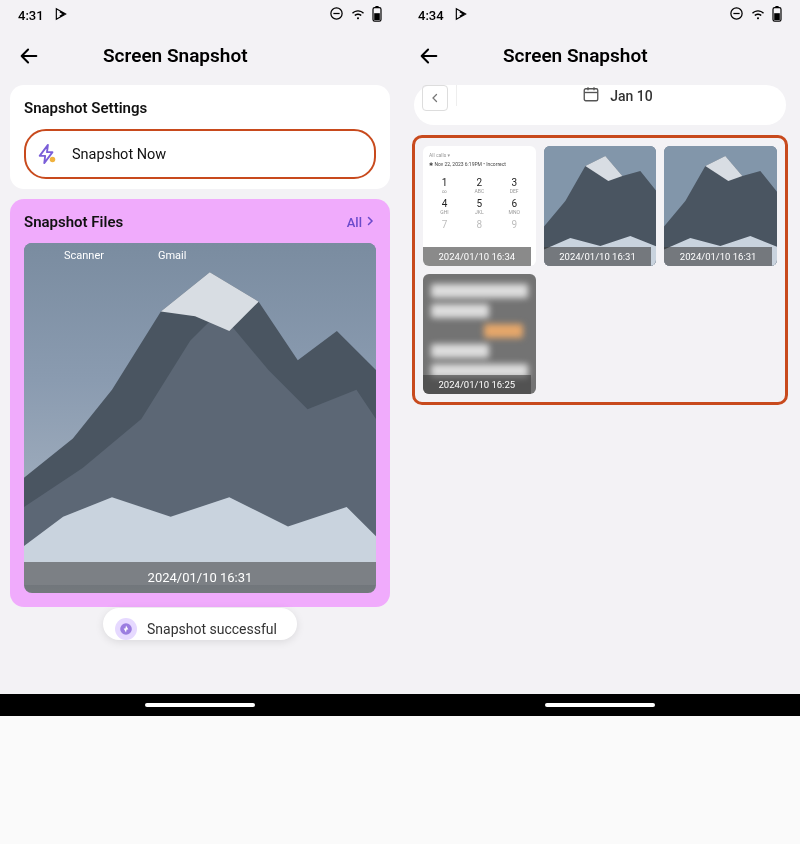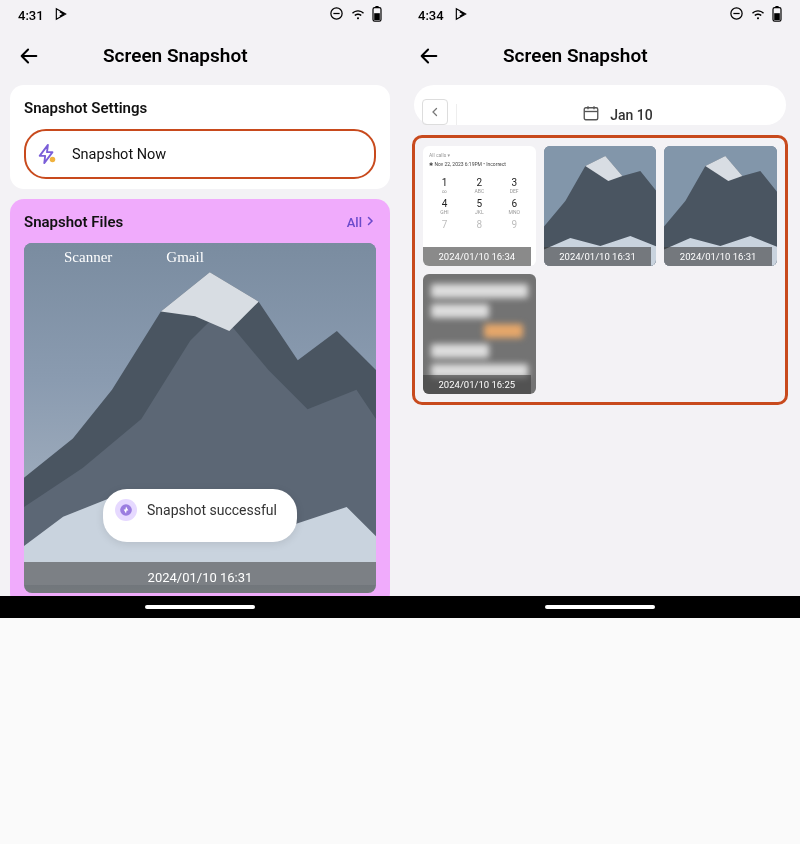--- a/index.html
+++ b/index.html
@@ -1,18 +1,18 @@
 <!DOCTYPE html>
 <html><head>
 <meta charset="utf-8">
 <style>
   * { box-sizing: border-box; margin: 0; padding: 0; }
   body { font-family: -apple-system, BlinkMacSystemFont, "Segoe UI", Roboto, sans-serif; background: #fafafa; width: 800px; height: 844px; overflow: hidden; }
   .container { display: flex; width: 800px; height: 844px; }
-  .phone { width: 400px; height: 618px; background: #f3f2f5; position: relative; display: flex; flex-direction: column; }
+  .phone { width: 400px; height: 716px; background: #f3f2f5; position: relative; display: flex; flex-direction: column; }
 
   .statusbar { height: 30px; display: flex; align-items: center; justify-content: space-between; padding: 0 18px; font-size: 13px; font-weight: 500; color: #000; }
   .sb-left { display: flex; align-items: center; gap: 10px; }
   .sb-right { display: flex; align-items: center; gap: 6px; }
 
   .header { display: flex; align-items: center; padding: 14px 18px 18px; gap: 24px; }
   .header .back { width: 22px; height: 22px; display: flex; align-items: center; justify-content: center; }
   .header h1 { font-size: 19px; font-weight: 600; color: #000; margin-left: 39px; }
 
   .card { background: #fff; border-radius: 14px; margin: 0 10px 10px 10px; padding: 14px 14px 10px 14px; }
@@ -22,29 +22,29 @@
   .opt-row.hi { border: 2px solid #c84a1d; }
   .opt-row .ico { width: 22px; height: 22px; display: flex; align-items: center; justify-content: center; }
   .opt-row .lbl { font-size: 14.5px; color: #111; }
 
   .files-card { background: #f0abfc; border-radius: 14px; margin: 0 10px; padding: 14px 14px 14px 14px; }
   .files-head { display: flex; align-items: center; justify-content: space-between; margin-bottom: 12px; }
   .files-head h2 { font-size: 15px; font-weight: 600; color: #111; }
   .all-link { display: flex; align-items: center; gap: 2px; font-size: 13px; color: #6b4acb; font-weight: 500; }
 
   .bigshot { position: relative; width: 100%; height: 350px; border-radius: 8px; overflow: hidden; background: linear-gradient(180deg,#6a7d8f 0%,#7d8ea0 20%,#6e7e92 45%,#47525e 65%,#8d97a3 80%,#b7c2cd 100%); }
-  .bigshot-icons { position: absolute; top: 6px; left: 40px; right: 29px; display: flex; gap: 54px; font-size: 15px; color: #fff; font-family: Liberation Serif, serif; }
+  .bigshot-icons { position: absolute; top: 6px; left: 40px; right: 29px; display: flex; gap: 54px; font-size: 11px; color: #fff; }
   .mountain { position: absolute; inset: 0; }
   .ts-overlay { position: absolute; bottom: 0; left: 0; right: 0; background: rgba(60,60,60,0.55); color: #fff; font-size: 13px; text-align: center; padding: 8px 0; }
 
-  .toast { position: absolute; bottom: 76px; left: 50%; transform: translateX(-50%); background: #fff; border-radius: 24px; padding: 10px 20px 21px 12px; display: flex; align-items: center; gap: 10px; box-shadow: 0 2px 8px rgba(0,0,0,0.1); }
+  .toast { position: absolute; bottom: 76px; left: 50%; transform: translateX(-50%); background: #fff; border-radius: 24px; padding: 10px 20px 0 12px; display: flex; align-items: center; gap: 10px; box-shadow: 0 2px 8px rgba(0,0,0,0.1); }
   .toast .tico { width: 22px; height: 22px; border-radius: 50%; background: #e6d9ff; display: flex; align-items: center; justify-content: center; }
   .toast .tmsg { font-size: 14px; color: #333; }
 
-  .datebar { background: #fff; border-radius: 22px; margin: 0 14px 10px 14px; height: 40px; display: flex; align-items: flex-end; padding: 0 8px; }
+  .datebar { background: #fff; border-radius: 22px; margin: 0 14px 10px 14px; height: 40px; display: flex; align-items: flex-start; padding: 0 8px; }
   .datebar .nav { width: 26px; height: 26px; display: flex; align-items: center; justify-content: center; border: 1px solid #ddd; border-radius: 4px; }
   .datebar .dcenter { flex: 1; display: flex; align-items: center; justify-content: center; gap: 10px; font-size: 14px; color: #333; font-weight: 500; border-left: 1px solid #eee; margin-left: 8px; }
 
   .grid-wrap { margin: 0 12px; padding: 8px; border: 3px solid #c84a1d; border-radius: 10px; }
   .grid { display: grid; grid-template-columns: repeat(3, 1fr); gap: 8px; }
   .thumb { position: relative; height: 120px; border-radius: 6px; overflow: hidden; background: #e9e9ef; }
   .thumb.mountain-bg { background: linear-gradient(180deg,#6a7d8f 0%,#7d8ea0 20%,#6e7e92 45%,#47525e 65%,#8d97a3 80%,#b7c2cd 100%); }
   .thumb .mini-ts { position: absolute; bottom: 0; left: 0; right: 5px; background: rgba(60,60,60,0.6); color: #fff; font-size: 9.5px; text-align: center; padding: 4px 0; }
   .thumb.dialer { background: #fff; }
   .dialer-content { padding: 6px 6px; font-size: 6px; color: #444; }

